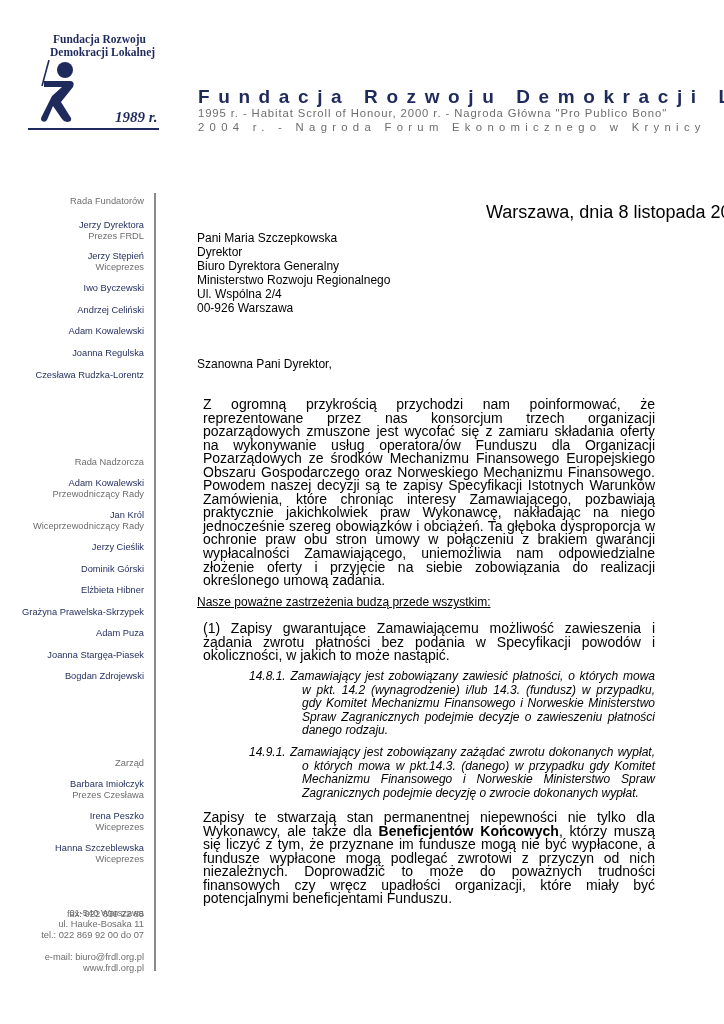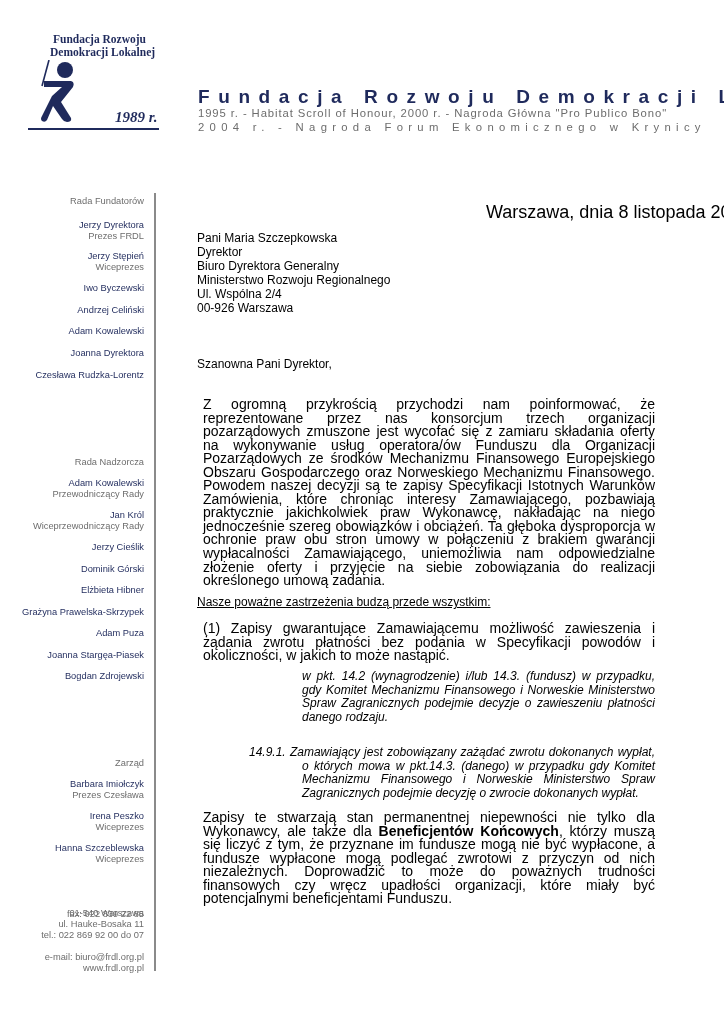--- a/index.html
+++ b/index.html
@@ -54,21 +54,21 @@
 <div id="sidebar" style="height:780px;">
 
   <div class="sb gray" style="top:0px">Rada Fundatorów</div>
   <div class="sb navy" style="top:24px">Jerzy Dyrektora</div>
   <div class="sb gray" style="top:35px">Prezes FRDL</div>
   <div class="sb navy" style="top:55px">Jerzy Stępień</div>
   <div class="sb gray" style="top:66px">Wiceprezes</div>
   <div class="sb navy" style="top:87px">Iwo Byczewski</div>
   <div class="sb navy" style="top:109px">Andrzej Celiński</div>
   <div class="sb navy" style="top:130px">Adam Kowalewski</div>
-  <div class="sb navy" style="top:152px">Joanna Dyrektora</div>
+  <div class="sb navy" style="top:152px">Joanna Regulska</div>
   <div class="sb navy" style="top:174px">Czesława Rudzka-Lorentz</div>
 
   <div class="sb gray" style="top:261px">Rada Nadzorcza</div>
   <div class="sb navy" style="top:282px">Adam Kowalewski</div>
   <div class="sb gray" style="top:293px">Przewodniczący Rady</div>
   <div class="sb navy" style="top:314px">Jan Król</div>
   <div class="sb gray" style="top:325px">Wiceprzewodniczący Rady</div>
   <div class="sb navy" style="top:346px">Jerzy Cieślik</div>
   <div class="sb navy" style="top:368px">Dominik Górski</div>
   <div class="sb navy" style="top:389px">Elżbieta Hibner</div>
@@ -105,20 +105,21 @@
 
 <div class="addr" style="top:357px">Szanowna Pani Dyrektor,</div>
 
 <div class="para" style="top:398px">Z ogromną przykrością przychodzi nam poinformować, że reprezentowane przez nas konsorcjum trzech organizacji pozarządowych zmuszone jest wycofać się z zamiaru składania oferty na wykonywanie usług operatora/ów Funduszu dla Organizacji Pozarządowych ze środków Mechanizmu Finansowego Europejskiego Obszaru Gospodarczego oraz Norweskiego Mechanizmu Finansowego. Powodem naszej decyzji są  te zapisy Specyfikacji Istotnych Warunków Zamówienia, które chroniąc interesy Zamawiającego, pozbawiają praktycznie jakichkolwiek praw Wykonawcę, nakładając na niego jednocześnie szereg obowiązków i obciążeń. Ta głęboka dysproporcja w ochronie praw obu stron umowy w połączeniu z brakiem gwarancji wypłacalności Zamawiającego, uniemożliwia nam odpowiedzialne złożenie oferty i przyjęcie na siebie zobowiązania do realizacji określonego umową zadania.</div>
 
 <div class="addr under" style="top:595px">Nasze poważne zastrzeżenia budzą przede wszystkim:</div>
 
 <div class="para" style="top:622px">(1) Zapisy gwarantujące Zamawiającemu możliwość zawieszenia i żądania zwrotu płatności  bez podania w Specyfikacji powodów i okoliczności, w jakich to może nastąpić.</div>
 
 <div class="quote" style="top:670px">
+  <div style="text-align:justify;text-align-last:justify;"><span>14.8.1.</span> <span>Zamawiający jest zobowiązany zawiesić płatności, o których mowa</span></div>
   <div class="rest">w pkt. 14.2 (wynagrodzenie) i/lub 14.3. (fundusz) w przypadku, gdy Komitet Mechanizmu Finansowego i Norweskie Ministerstwo Spraw Zagranicznych podejmie decyzje o zawieszeniu płatności danego rodzaju.</div>
 </div>
 
 <div class="quote" style="top:746px">
   <div style="text-align:justify;text-align-last:justify;"><span>14.9.1.</span> <span>Zamawiający jest zobowiązany zażądać zwrotu dokonanych wypłat,</span></div>
   <div class="rest">o których mowa w pkt.14.3. (danego) w przypadku gdy Komitet Mechanizmu Finansowego i Norweskie Ministerstwo Spraw Zagranicznych podejmie decyzję o zwrocie dokonanych wypłat.</div>
 </div>
 
 <div class="para" style="top:811px">
   <span>Zapisy te stwarzają stan permanentnej niepewności nie tylko dla Wykonawcy, ale także dla </span><b>Beneficjentów Końcowych</b><span>, którzy muszą się liczyć z tym, że przyznane im fundusze mogą nie być wypłacone, a fundusze wypłacone mogą podlegać zwrotowi z przyczyn od nich niezależnych. Doprowadzić to może do poważnych trudności finansowych czy wręcz upadłości organizacji, które miały być potencjalnymi beneficjentami Funduszu.</span>

